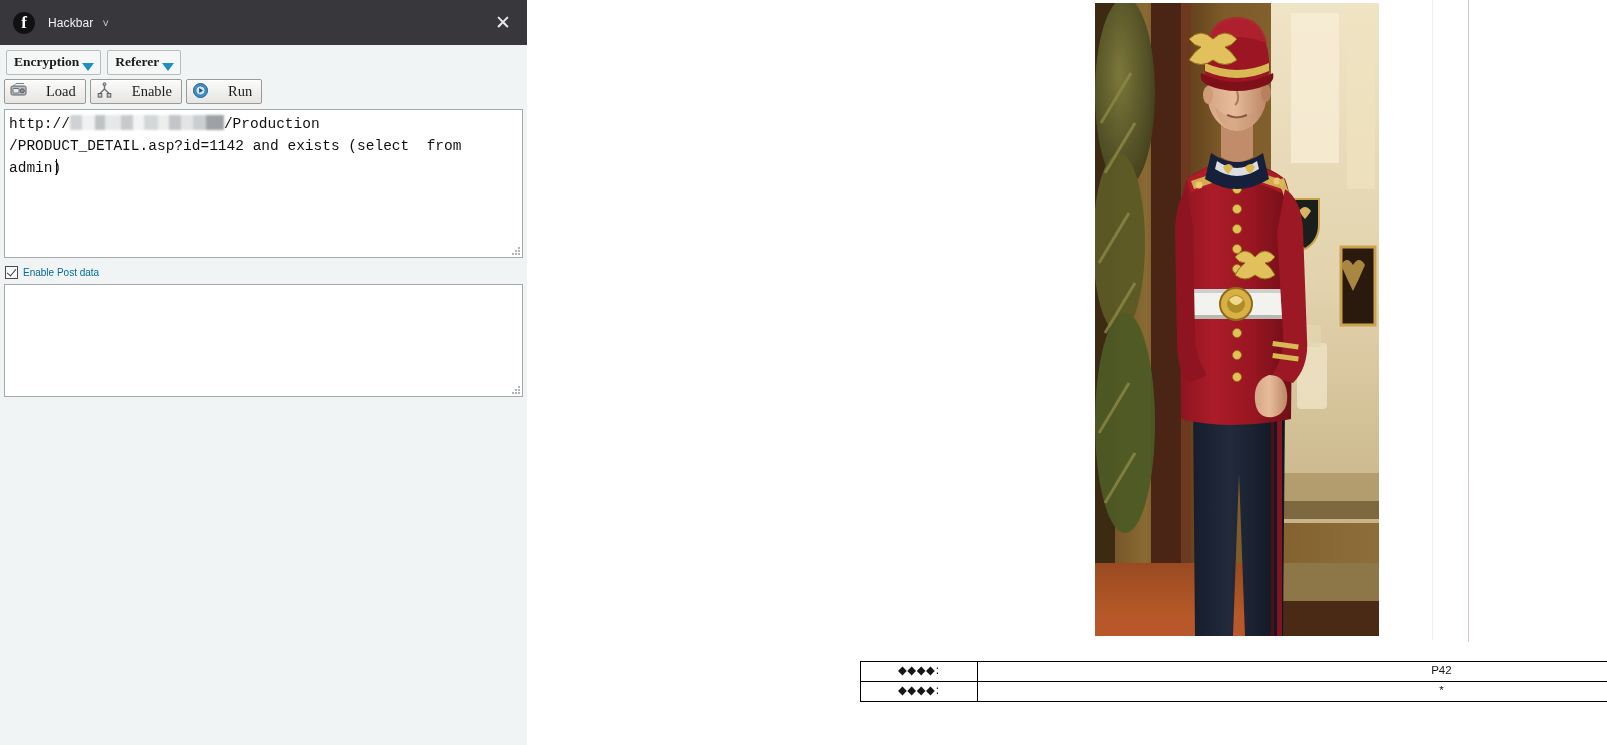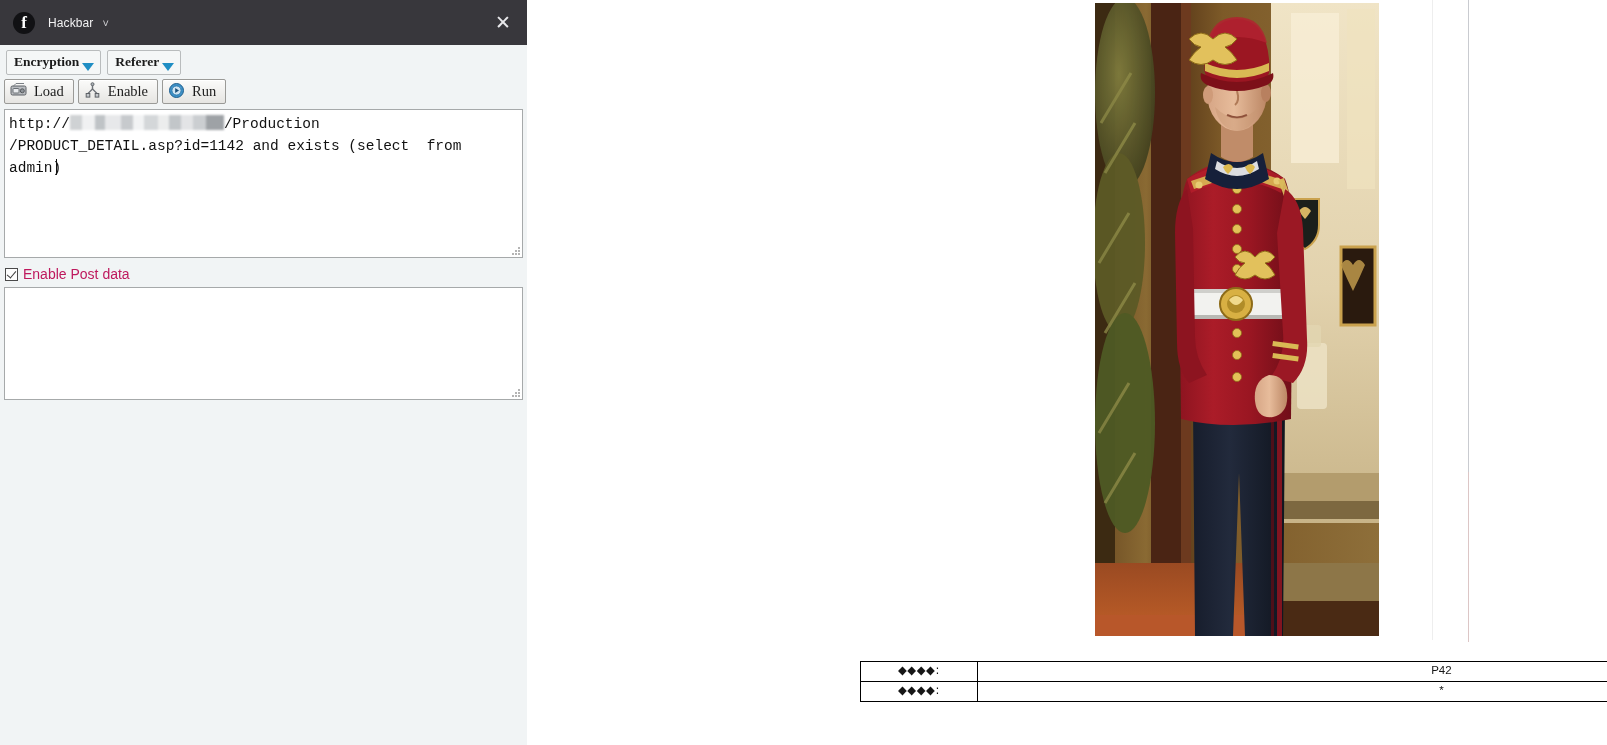--- a/index.html
+++ b/index.html
@@ -112,21 +112,21 @@
   .action-btn {
     background: linear-gradient(#fbfbfa, #e6e5e2);
     border: 1px solid #9a9a97;
     border-radius: 2px;
     padding: 2px 9px 3px 5px;
     font-size: 14.5px;
     color: #1b1b1b;
     font-family: "Liberation Serif", serif;
     display: flex;
     align-items: center;
-    gap: 7px;
+    gap: 19px;
     cursor: pointer;
     box-shadow: inset 0 1px 0 #ffffff;
     line-height: 1.3;
   }
   .btn-ico { width: 17px; height: 17px; flex: 0 0 auto; display:block; }
 
   
   .ta-wrap { padding: 5px 4px 0 4px; }
   .ta {
     width: 100%;
@@ -159,22 +159,22 @@
     background: #b4b4b4;
     display: block;
   }
 
   
   .cb-row {
     display: flex;
     align-items: center;
     gap: 5px;
     padding: 8px 0 0 5px;
-    font-size: 14px;
-    color: #be185d;
+    font-size: 10px;
+    color: #0369a1;
   }
   .cb {
     width: 13px; height: 13px;
     border: 1px solid #4a4a4a;
     background: #fdfdfd;
     box-sizing: border-box;
     position: relative;
     flex: 0 0 auto;
     cursor: pointer;
   }

